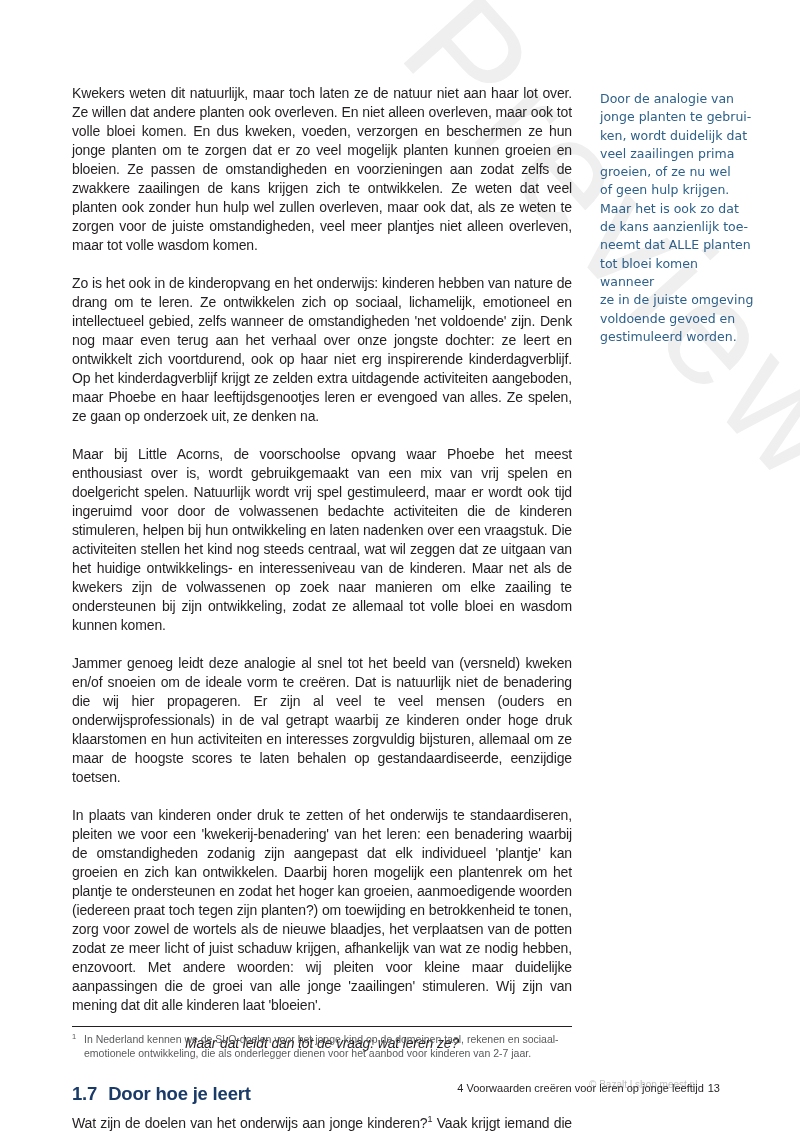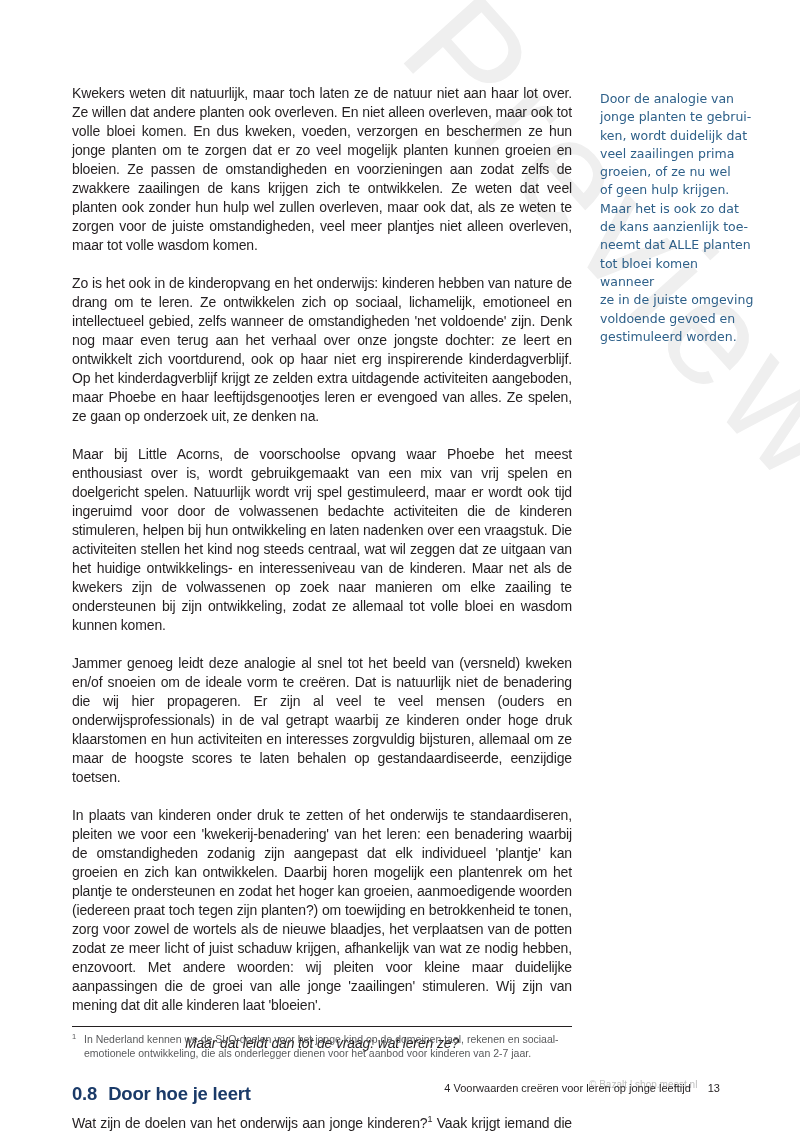--- a/index.html
+++ b/index.html
@@ -87,21 +87,21 @@
   .footer{
     position:absolute;
     left:0;top:1081px;
     width:720px;
     text-align:right;
     font-size:11px;
     line-height:14px;
     color:#231f20;
     white-space:nowrap;
   }
-  .footer .pagenum{margin-left:17px;}
+  .footer .pagenum{margin-left:4px;}
   .footer-watermark{
     position:absolute;
     left:589px;top:1079px;
     font-size:10px;
     color:#bdbdbd;
     white-space:nowrap;
   }
 </style>
 </head>
 <body>
@@ -111,21 +111,21 @@
   <div class="diag-watermark">Preview</div>
 
   <div class="body-col">
     <p>Kwekers weten dit natuurlijk, maar toch laten ze de natuur niet aan haar lot over. Ze willen dat andere planten ook overleven. En niet alleen overleven, maar ook tot volle bloei komen. En dus kweken, voeden, verzorgen en beschermen ze hun jonge planten om te zorgen dat er zo veel mogelijk planten kunnen groeien en bloeien. Ze passen de omstandigheden en voorzieningen aan zodat zelfs de zwakkere zaailingen de kans krijgen zich te ontwikkelen. Ze weten dat veel planten ook zonder hun hulp wel zullen overleven, maar ook dat, als ze weten te zorgen voor de juiste omstandigheden, veel meer plantjes niet alleen overleven, maar tot volle wasdom komen.</p>
     <p>Zo is het ook in de kinderopvang en het onderwijs: kinderen hebben van nature de drang om te leren. Ze ontwikkelen zich op sociaal, lichamelijk, emotioneel en intellectueel gebied, zelfs wanneer de omstandigheden 'net voldoende' zijn. Denk nog maar even terug aan het verhaal over onze jongste dochter: ze leert en ontwikkelt zich voortdurend, ook op haar niet erg inspirerende kinderdagverblijf. Op het kinderdagverblijf krijgt ze zelden extra uitdagende activiteiten aangeboden, maar Phoebe en haar leeftijdsgenootjes leren er evengoed van alles. Ze spelen, ze gaan op onderzoek uit, ze denken na.</p>
     <p>Maar bij Little Acorns, de voorschoolse opvang waar Phoebe het meest enthousiast over is, wordt gebruikgemaakt van een mix van vrij spelen en doelgericht spelen. Natuurlijk wordt vrij spel gestimuleerd, maar er wordt ook tijd ingeruimd voor door de volwassenen bedachte activiteiten die de kinderen stimuleren, helpen bij hun ontwikkeling en laten nadenken over een vraagstuk. Die activiteiten stellen het kind nog steeds centraal, wat wil zeggen dat ze uitgaan van het huidige ontwikkelings- en interesseniveau van de kinderen. Maar net als de kwekers zijn de volwassenen op zoek naar manieren om elke zaailing te ondersteunen bij zijn ontwikkeling, zodat ze allemaal tot volle bloei en wasdom kunnen komen.</p>
     <p>Jammer genoeg leidt deze analogie al snel tot het beeld van (versneld) kweken en/of snoeien om de ideale vorm te creëren. Dat is natuurlijk niet de benadering die wij hier propageren. Er zijn al veel te veel mensen (ouders en onderwijsprofessionals) in de val getrapt waarbij ze kinderen onder hoge druk klaarstomen en hun activiteiten en interesses zorgvuldig bijsturen, allemaal om ze maar de hoogste scores te laten behalen op gestandaardiseerde, eenzijdige toetsen.</p>
     <p>In plaats van kinderen onder druk te zetten of het onderwijs te standaardiseren, pleiten we voor een 'kwekerij-benadering' van het leren: een benadering waarbij de omstandigheden zodanig zijn aangepast dat elk individueel 'plantje' kan groeien en zich kan ontwikkelen. Daarbij horen mogelijk een plantenrek om het plantje te ondersteunen en zodat het hoger kan groeien, aanmoedigende woorden (iedereen praat toch tegen zijn planten?) om toewijding en betrokkenheid te tonen, zorg voor zowel de wortels als de nieuwe blaadjes, het verplaatsen van de potten zodat ze meer licht of juist schaduw krijgen, afhankelijk van wat ze nodig hebben, enzovoort. Met andere woorden: wij pleiten voor kleine maar duidelijke aanpassingen die de groei van alle jonge 'zaailingen' stimuleren. Wij zijn van mening dat dit alle kinderen laat 'bloeien'.</p>
     <p class="single">Maar dat leidt dan tot de vraag: wat leren ze?</p>
 
-    <h2 class="section-heading"><span class="num">0.8</span><span>Door hoe je leert</span></h2>
+    <h2 class="section-heading"><span class="num">1.7</span><span>Door hoe je leert</span></h2>
 
     <p><span>Wat zijn de doelen van het onderwijs aan jonge kinderen?</span><sup class="ref">1</sup><span> Vaak krijgt iemand die deze vraag stelt veel meer antwoorden dan hem of haar lief is. De antwoorden lopen uiteen van kinderen helpen te leren tot zorgen dat ze veilig zijn, kinderen kennis laten maken</span></p>
   </div>
 
   <div class="margin-note note-1">Door de analogie van
 jonge planten te gebrui-
 ken, wordt duidelijk dat
 veel zaailingen prima
 groeien, of ze nu wel
 of geen hulp krijgen.

